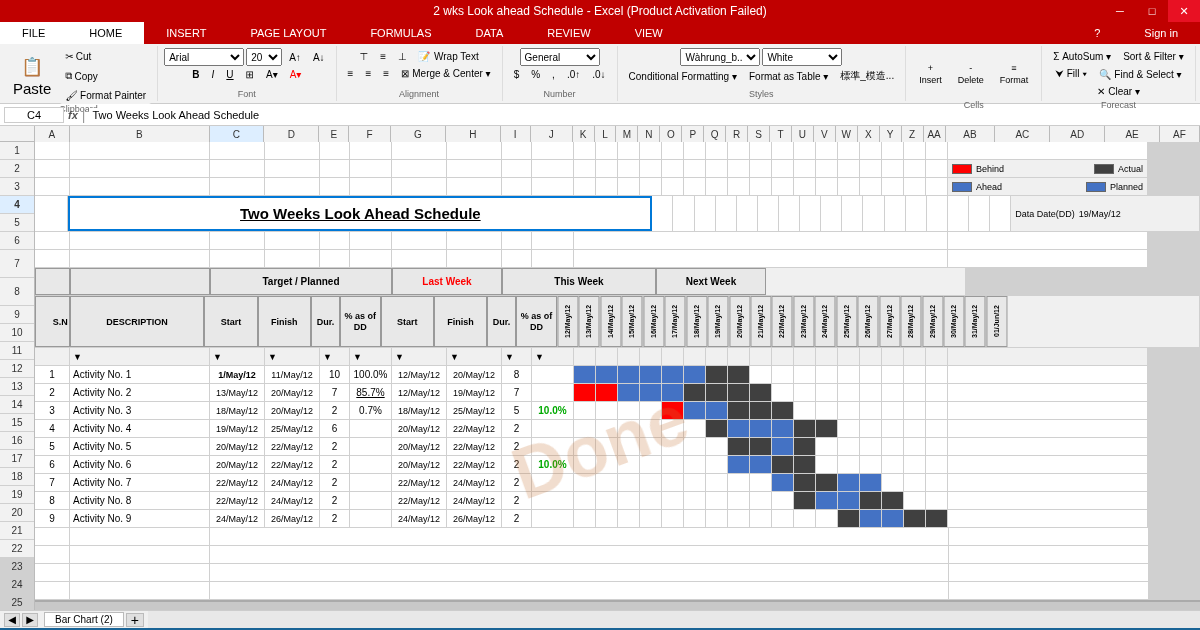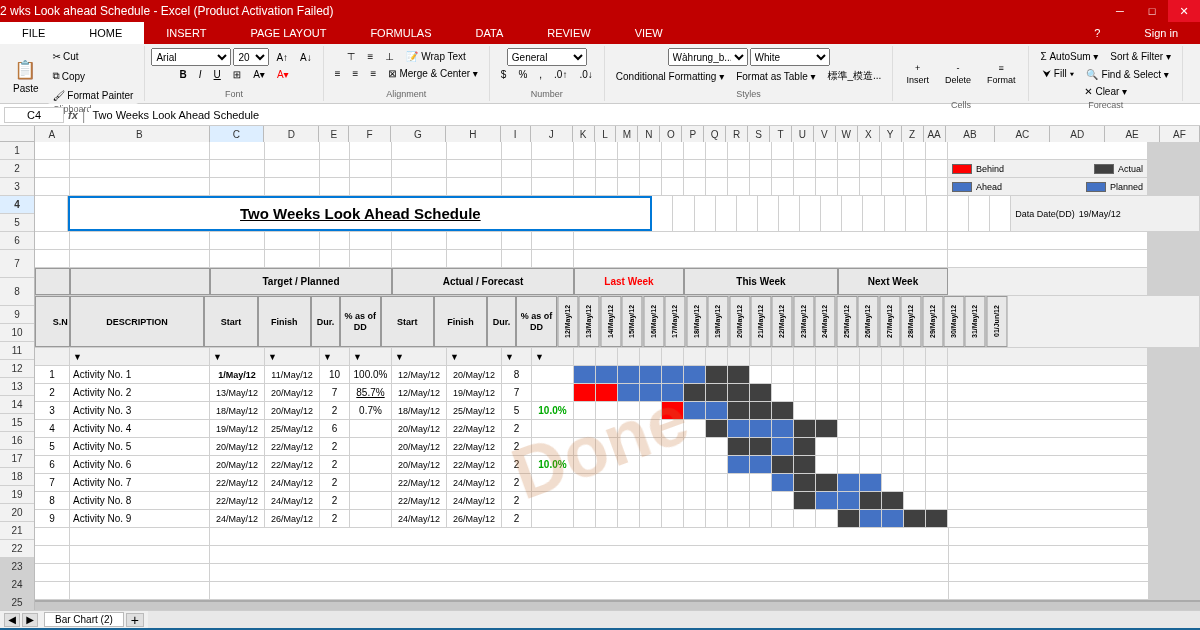--- a/index.html
+++ b/index.html
@@ -5,21 +5,21 @@
     * { box-sizing: border-box; margin: 0; padding: 0; }
     body { font-family: Arial, sans-serif; font-size: 11px; background: #d0d0d0; overflow: hidden; width: 1200px; height: 630px; }
 
     
     #title-bar {
       background: #c00000;
       color: white;
       height: 22px;
       display: flex;
       align-items: center;
-      justify-content: flex-start;
+      justify-content: center;
       font-size: 12px;
       position: relative;
     }
     #title-bar .win-controls {
       position: absolute;
       right: 0;
       top: 0;
       display: flex;
       height: 22px;
     }
@@ -280,21 +280,21 @@
   <div class="ribbon-tab">?</div>
   <div class="ribbon-tab">Sign in</div>
 </div>
 
 <div id="ribbon-content">
 
   <div class="ribbon-group">
     <div class="ribbon-row">
       <div class="rb-btn rb-large">
         <span style="font-size:18px;">📋</span>
-        <span style="font-size:10px;">Paste</span>
+        <span style="font-size:15px;">Paste</span>
       </div>
       <div style="display:flex;flex-direction:column;gap:2px;">
         <div class="rb-btn"><span>✂</span> Cut</div>
         <div class="rb-btn"><span>⧉</span> Copy</div>
         <div class="rb-btn"><span>🖌</span> Format Painter</div>
       </div>
     </div>
     <div class="ribbon-group-label">Clipboard</div>
   </div>
 
@@ -638,21 +638,20 @@
             <div class="cell" style="width:374px;"></div>
             <div class="cell" style="width:200px;"></div>
           </div>
 
           <div class="grid-row" style="height:28px;min-height:28px;">
             <div class="cell" style="width:35px;background:#e8e8e8;border:1px solid #999;"></div>
             <div class="cell" style="width:140px;background:#e8e8e8;border:1px solid #999;"></div>
 
             <div class="cell header-cell" style="width:182px;border:1px solid #999;font-size:10px;">Target / Planned</div>
 
-            <div class="cell header-cell" style="width:182px;border:1px solid #999;font-size:10px;">Actual / Forecast</div>
 
             <div class="cell header-cell" style="width:110px;border:1px solid #999;font-size:10px;color:red;">Last Week</div>
 
             <div class="cell header-cell" style="width:154px;border:1px solid #999;font-size:10px;">This Week</div>
 
             <div class="cell header-cell" style="width:110px;border:1px solid #999;font-size:10px;">Next Week</div>
             <div class="cell" style="width:200px;background:#f0f0f0;"></div>
           </div>
 
           <div class="grid-row" style="height:52px;min-height:52px;">

